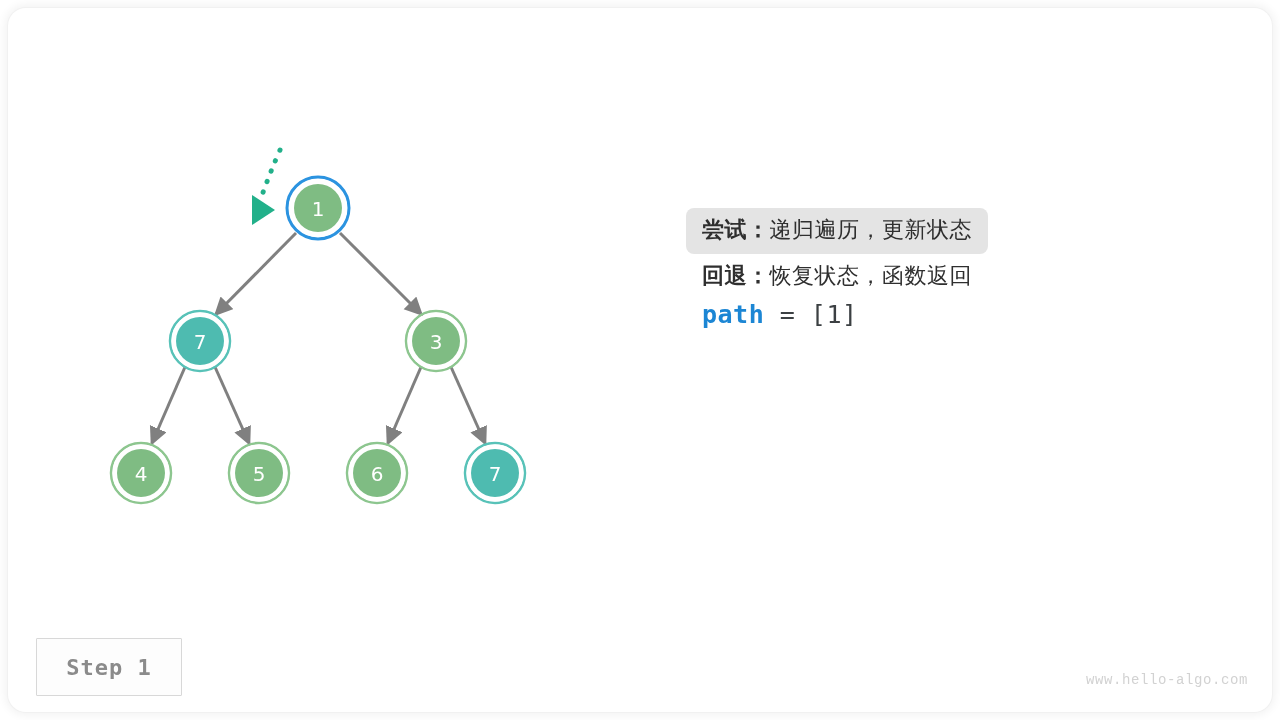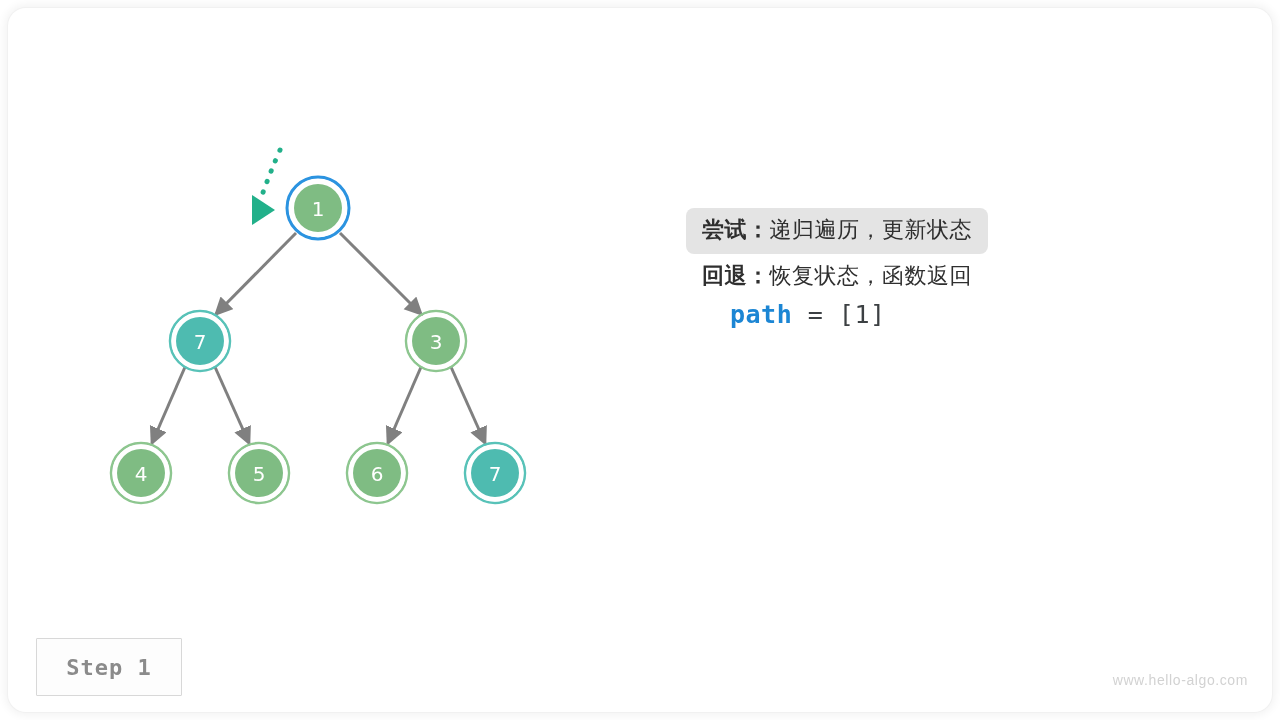--- a/index.html
+++ b/index.html
@@ -77,21 +77,21 @@
     display: inline-block;
   }
   .code-line {
     font-family: "DejaVu Sans Mono", "Liberation Mono", monospace;
     font-size: 25px;
     color: #3c4043;
     white-space: pre;
     padding: 0 16px;
     letter-spacing: 0.5px;
   }
-  .var-path { color: #1c86d4; font-weight: bold; margin-left: 28px; }
+  .var-path { color: #1c86d4; font-weight: bold; }
   .var-res  { color: #2f9589; font-weight: bold; }
 
   .spacer { height: 72px; }
 
   
   .step-badge {
     position: absolute;
     left: 36px;
     top: 638px;
     width: 144px;
@@ -107,21 +107,21 @@
     font-weight: bold;
     color: #8b8b8b;
     letter-spacing: 1px;
   }
 
   
   .watermark {
     position: absolute;
     right: 32px;
     top: 672px;
-    font-family: Liberation Sans, sans-serif;
+    font-family: Liberation Mono, monospace;
     font-size: 14px;
     color: #d2d2d2;
     letter-spacing: 0.6px;
   }
 </style>
 </head>
 <body>
 
 <div id="canvas">
   <div class="card"></div>

